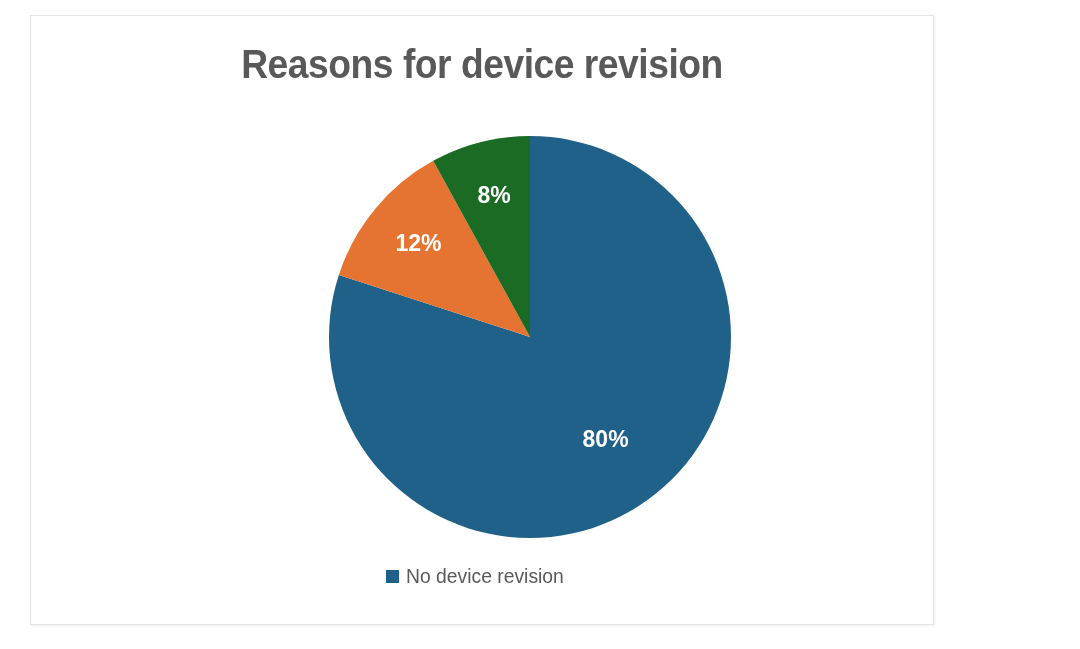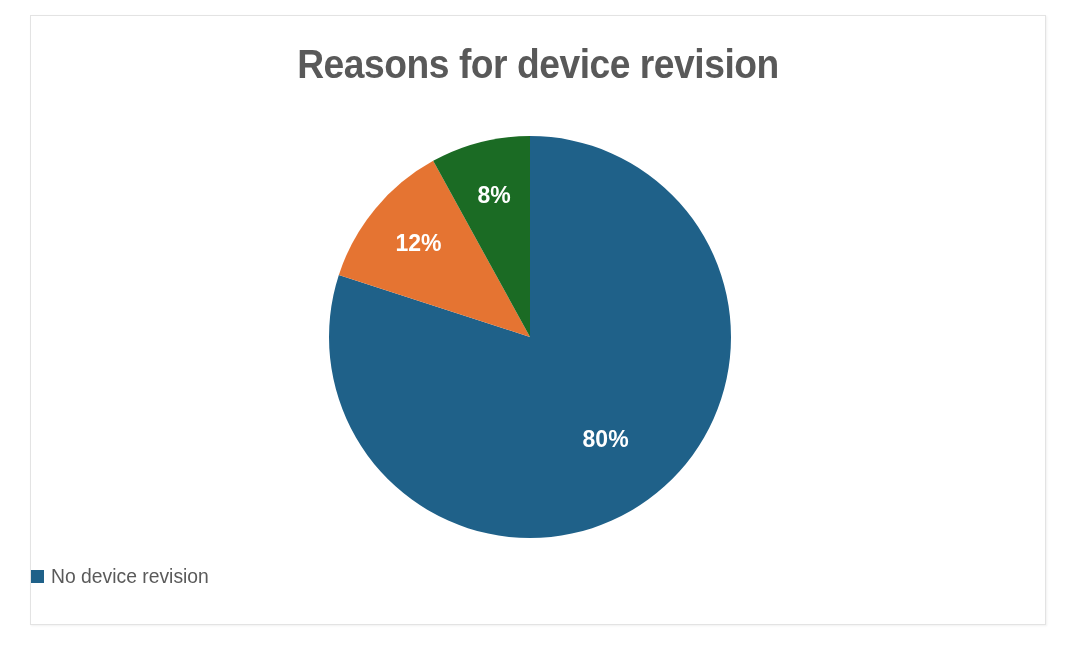--- a/index.html
+++ b/index.html
@@ -12,21 +12,21 @@
     width: 1080px;
     height: 649px;
     font-family: "Liberation Sans", sans-serif;
     overflow: hidden;
   }
 
   #chart-frame {
     position: absolute;
     left: 30px;
     top: 15px;
-    width: 1016px;
+    width: 904px;
     height: 610px;
     background: #ffffff;
     border: 1px solid #e3e3e3;
     box-sizing: border-box;
     box-shadow: 1px 1px 2px rgba(0,0,0,0.06);
   }
 
   #chart-title {
     position: absolute;
     left: 0;
@@ -67,20 +67,21 @@
     dominant-baseline: middle;
   }
 
   #legend {
     position: absolute;
     left: 0;
     bottom: 36px;
     width: 100%;
     display: flex;
     flex-direction: row;
+    justify-content: center;
     align-items: center;
     gap: 34px;
   }
 
   .legend-item {
     display: flex;
     flex-direction: row;
     align-items: center;
     gap: 7px;
   }

